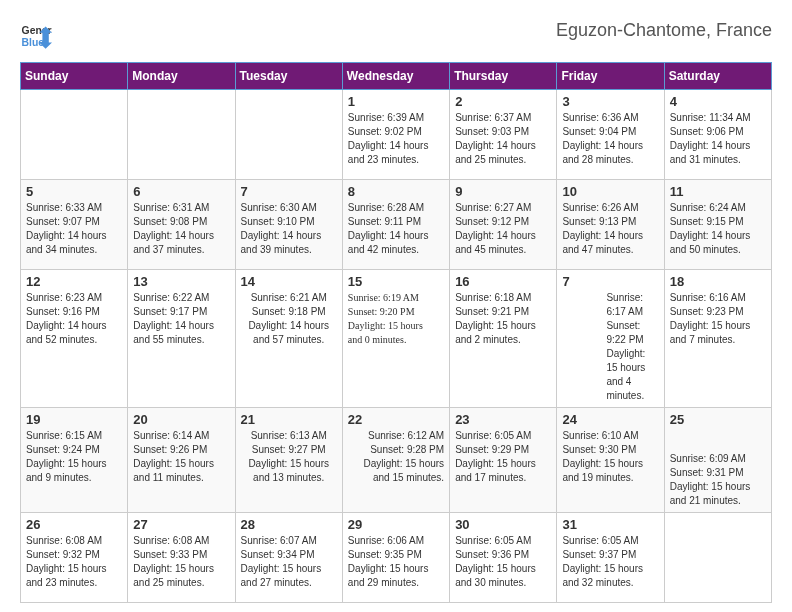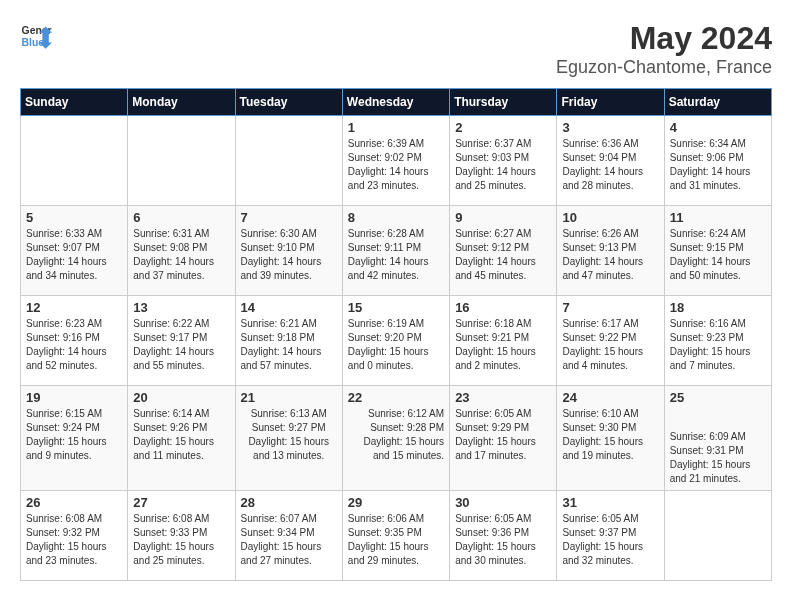--- a/index.html
+++ b/index.html
@@ -34,21 +34,21 @@
     .subtitle {
       font-size: 18px;
       color: #555;
     }
     table {
       width: 100%;
       border-collapse: collapse;
       table-layout: fixed;
     }
     thead tr th {
-      background: #0f172a;
+      background: #701a75;
       color: #fff;
       font-size: 12px;
       font-weight: bold;
       padding: 6px 4px;
       text-align: left;
       border: 1px solid #5a9bd4;
     }
     tbody tr td {
       border: 1px solid #ccc;
       vertical-align: top;
@@ -83,21 +83,20 @@
 
 <div class="header">
   <div class="logo">
     <svg class="logo-icon" viewBox="0 0 40 40">
       <text x="2" y="18" font-size="13" font-weight="bold" fill="#333">General</text>
       <text x="2" y="32" font-size="13" font-weight="bold" fill="#4a90d9">Blue</text>
       <polygon points="32,8 40,16 36,16 36,28 40,28 32,36 24,28 28,28 28,16 24,16" fill="#4a90d9"></polygon>
     </svg>
   </div>
   <div class="title-block">
-    <div class="month-title">May 2024</div>
     <div class="subtitle">Eguzon-Chantome, France</div>
   </div>
 </div>
 
 <table>
   <thead>
     <tr>
     <th>Sunday</th>
         <th>Monday</th>
         <th>Tuesday</th>
@@ -128,21 +127,21 @@
         </td>
         <td>
           <span class="day-number">3</span>
           <div class="day-info" style="white-space: pre-line;">Sunrise: 6:36 AM
 Sunset: 9:04 PM
 Daylight: 14 hours
 and 28 minutes.</div>
         </td>
         <td>
           <span class="day-number">4</span>
-          <div class="day-info" style="white-space: pre-line;">Sunrise: 6:34 AM
+          <div class="day-info" style="white-space: pre-line;">Sunrise: 11:34 AM
 Sunset: 9:06 PM
 Daylight: 14 hours
 and 31 minutes.</div>
         </td>
       </tr>
       <tr>
         <td>
           <span class="day-number">5</span>
           <div class="day-info" style="white-space: pre-line;">Sunrise: 6:33 AM
 Sunset: 9:07 PM
@@ -202,42 +201,42 @@
         </td>
         <td>
           <span class="day-number">13</span>
           <div class="day-info" style="white-space: pre-line;">Sunrise: 6:22 AM
 Sunset: 9:17 PM
 Daylight: 14 hours
 and 55 minutes.</div>
         </td>
         <td>
           <span class="day-number">14</span>
-          <div class="day-info" style="white-space: pre-line;">Sunrise: 6:21 AM
+          <div class="day-info" style="white-space: pre-line; text-align: center;">Sunrise: 6:21 AM
 Sunset: 9:18 PM
 Daylight: 14 hours
 and 57 minutes.</div>
         </td>
         <td>
           <span class="day-number">15</span>
-          <div class="day-info" style="white-space: pre-line;">Sunrise: 6:19 AM
+          <div class="day-info" style="white-space: pre-line; font-family: Liberation Serif, serif;">Sunrise: 6:19 AM
 Sunset: 9:20 PM
 Daylight: 15 hours
 and 0 minutes.</div>
         </td>
         <td>
           <span class="day-number">16</span>
           <div class="day-info" style="white-space: pre-line;">Sunrise: 6:18 AM
 Sunset: 9:21 PM
 Daylight: 15 hours
 and 2 minutes.</div>
         </td>
         <td>
           <span class="day-number">7</span>
-          <div class="day-info" style="white-space: pre-line;">Sunrise: 6:17 AM
+          <div class="day-info" style="white-space: pre-line; margin-left: 44px;">Sunrise: 6:17 AM
 Sunset: 9:22 PM
 Daylight: 15 hours
 and 4 minutes.</div>
         </td>
         <td>
           <span class="day-number">18</span>
           <div class="day-info" style="white-space: pre-line;">Sunrise: 6:16 AM
 Sunset: 9:23 PM
 Daylight: 15 hours
 and 7 minutes.</div>

